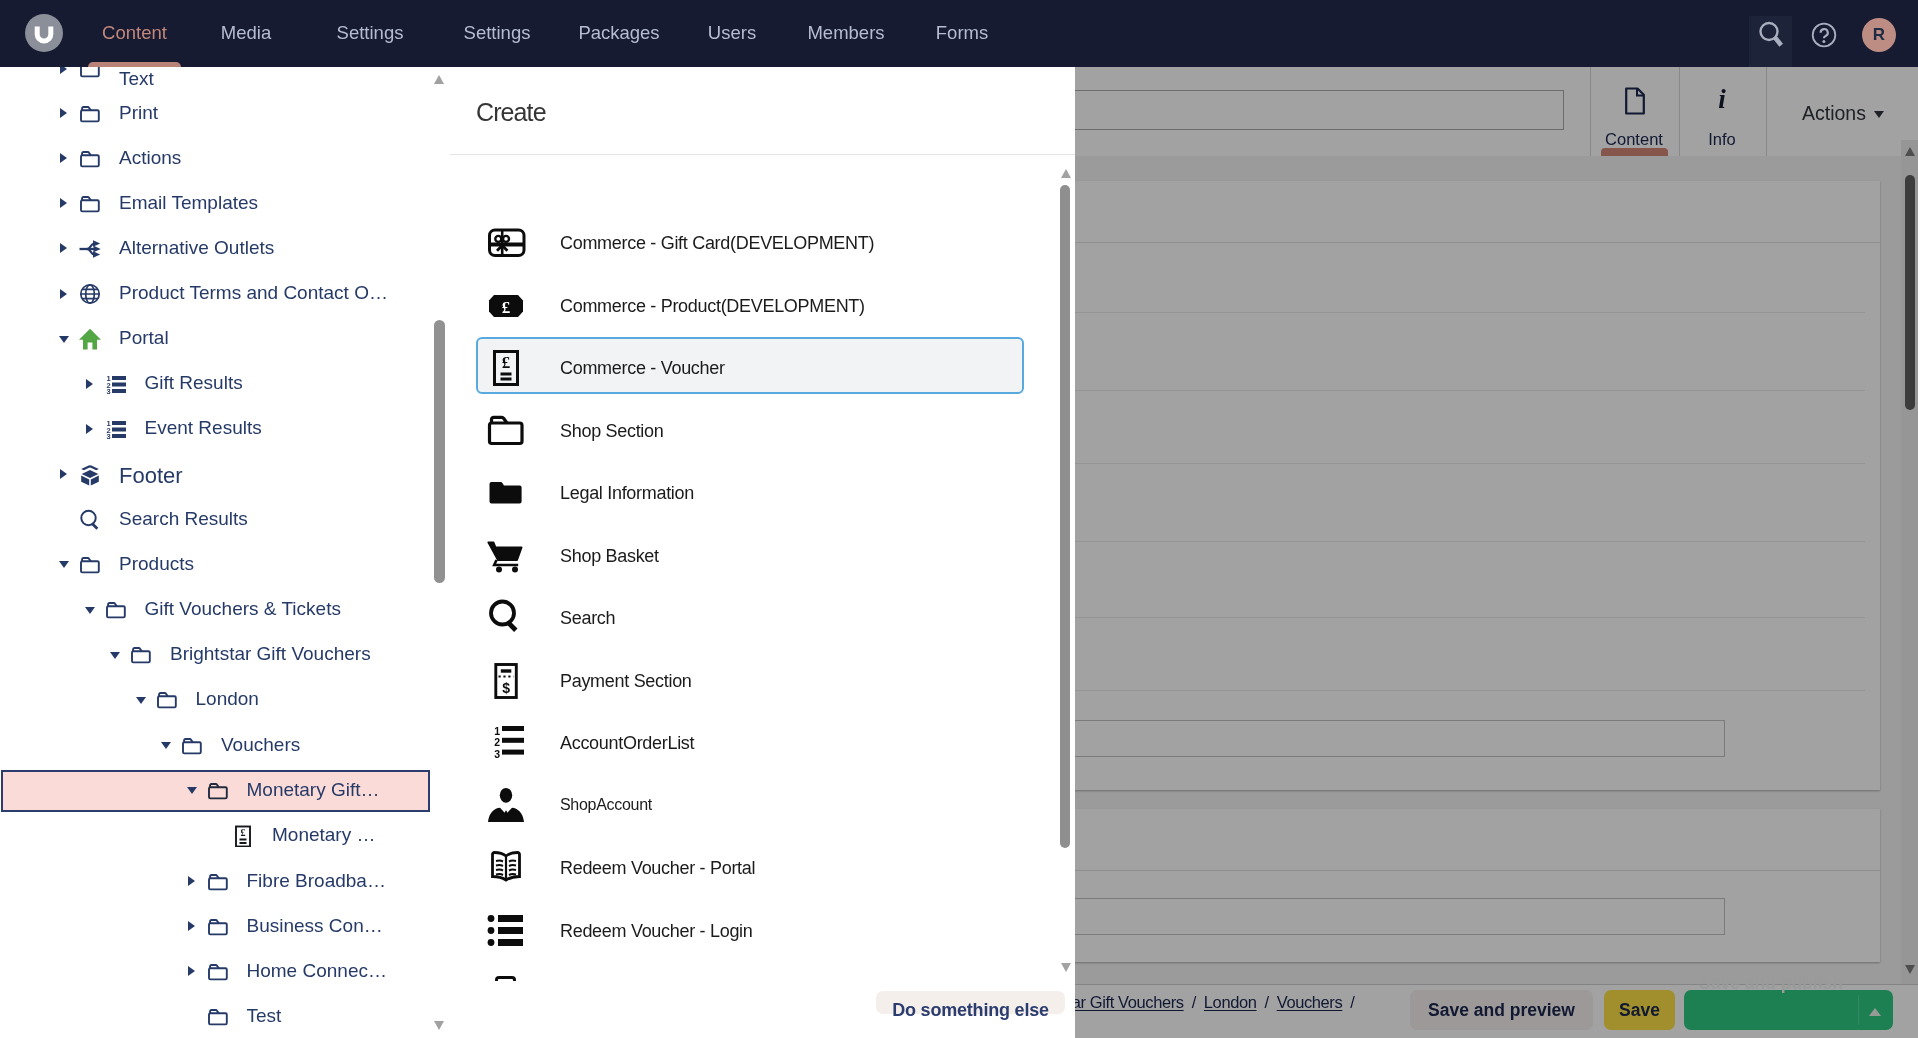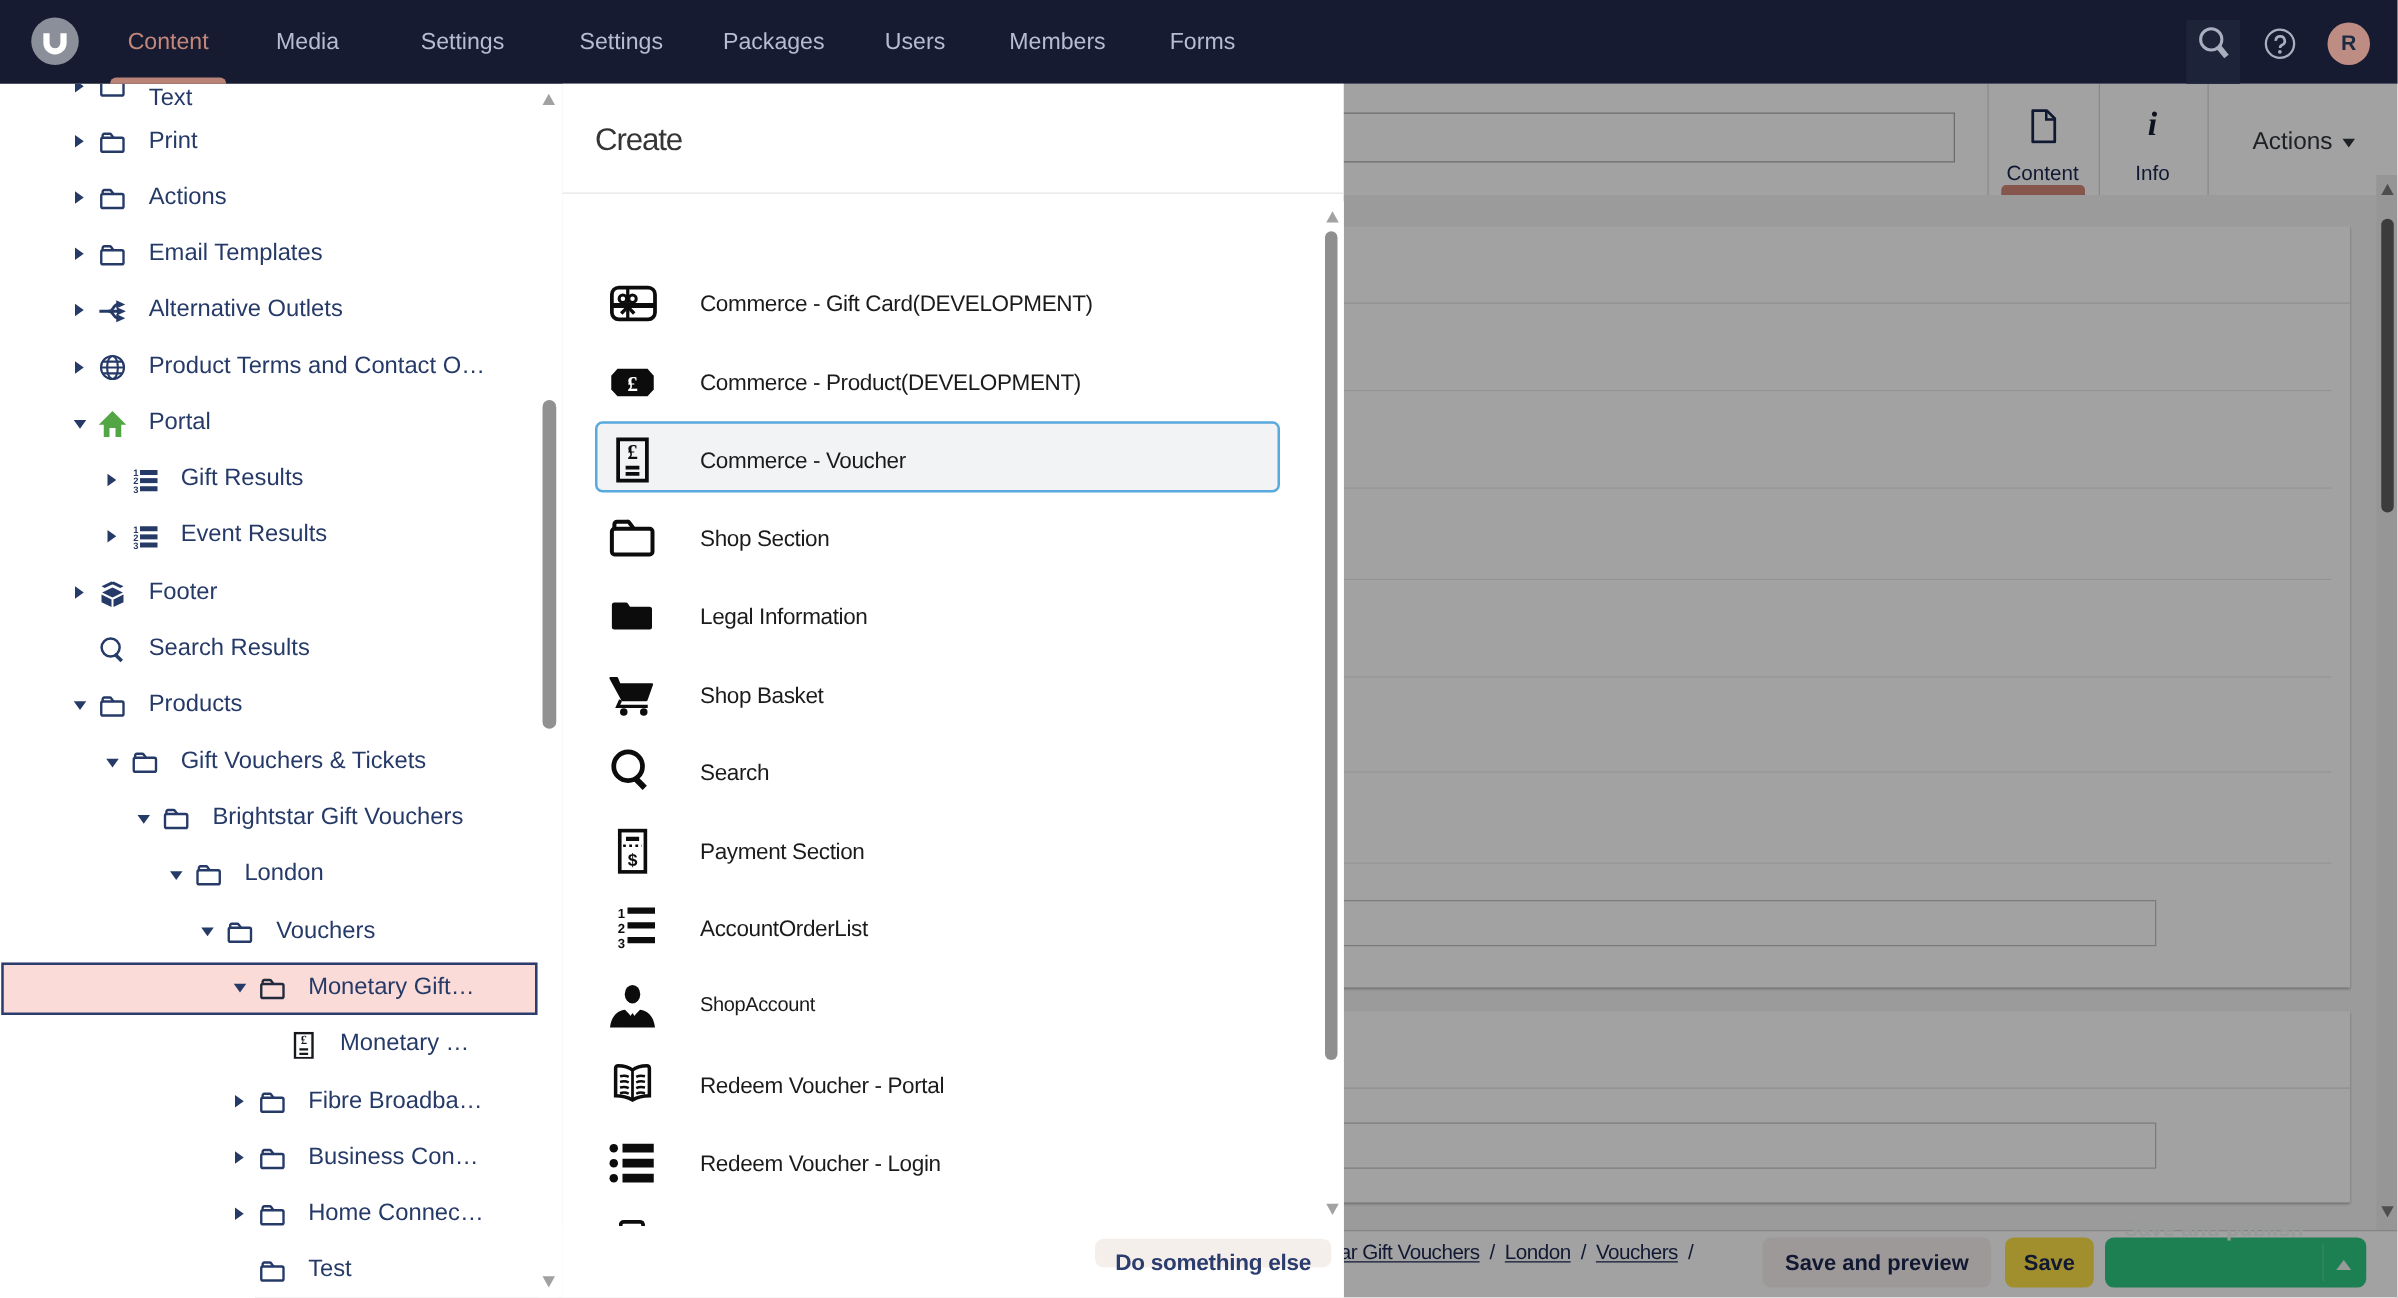--- a/index.html
+++ b/index.html
@@ -144,21 +144,21 @@
       <div style="position:absolute;left:60.0px;top:469.0px;width:0;height:0;border-left:7px solid #263a68;border-top:5.5px solid transparent;border-bottom:5.5px solid transparent"></div>
       <svg style="position:absolute;left:79.0px;top:463.5px" width="22" height="22" viewBox="0 0 22 22">
         <g fill="#263a68">
           <path d="M11 6 L19.3 10 11 14 2.7 10 Z"></path>
           <path d="M2.2 11.6 L10.2 15.5 10.2 21.6 2.2 17.7 Z"></path>
           <path d="M19.8 11.6 L11.8 15.5 11.8 21.6 19.8 17.7 Z"></path>
           <path d="M10.2 1.2 L2.2 5 4.8 6.3 12.8 2.5 Z"></path>
           <path d="M11.8 1.2 L19.8 5 17.2 6.3 9.2 2.5 Z"></path>
         </g>
       </svg>
-      <div style="position:absolute;left:119.0px;top:462.5px;font-size:19px;color:#263a68;white-space:nowrap">Footer</div>
+      <div style="position:absolute;left:119.0px;top:462.5px;font-size:22px;color:#263a68;white-space:nowrap">Footer</div>
       <svg style="position:absolute;left:79.0px;top:508.5px" width="22" height="22" viewBox="0 0 22 22">
         <g fill="none" stroke="#263a68" stroke-width="2">
           <circle cx="9.5" cy="9" r="7.2"></circle>
         </g>
         <path d="M13.8 13.2 l5.6 5.6 -2 2 -5.6 -5.6 z" fill="#263a68"></path>
       </svg>
       <div style="position:absolute;left:119.0px;top:507.5px;font-size:19px;color:#263a68;white-space:nowrap">Search Results</div>
       <div style="position:absolute;left:59.0px;top:561.0px;width:0;height:0;border-top:7px solid #263a68;border-left:5.5px solid transparent;border-right:5.5px solid transparent"></div>
       <svg style="position:absolute;left:79.0px;top:553.5px" width="22" height="22" viewBox="0 0 22 22">
         <rect x="2" y="7.2" width="17.8" height="11.2" rx="1.3" fill="none" stroke="#263a68" stroke-width="1.9"></rect>

